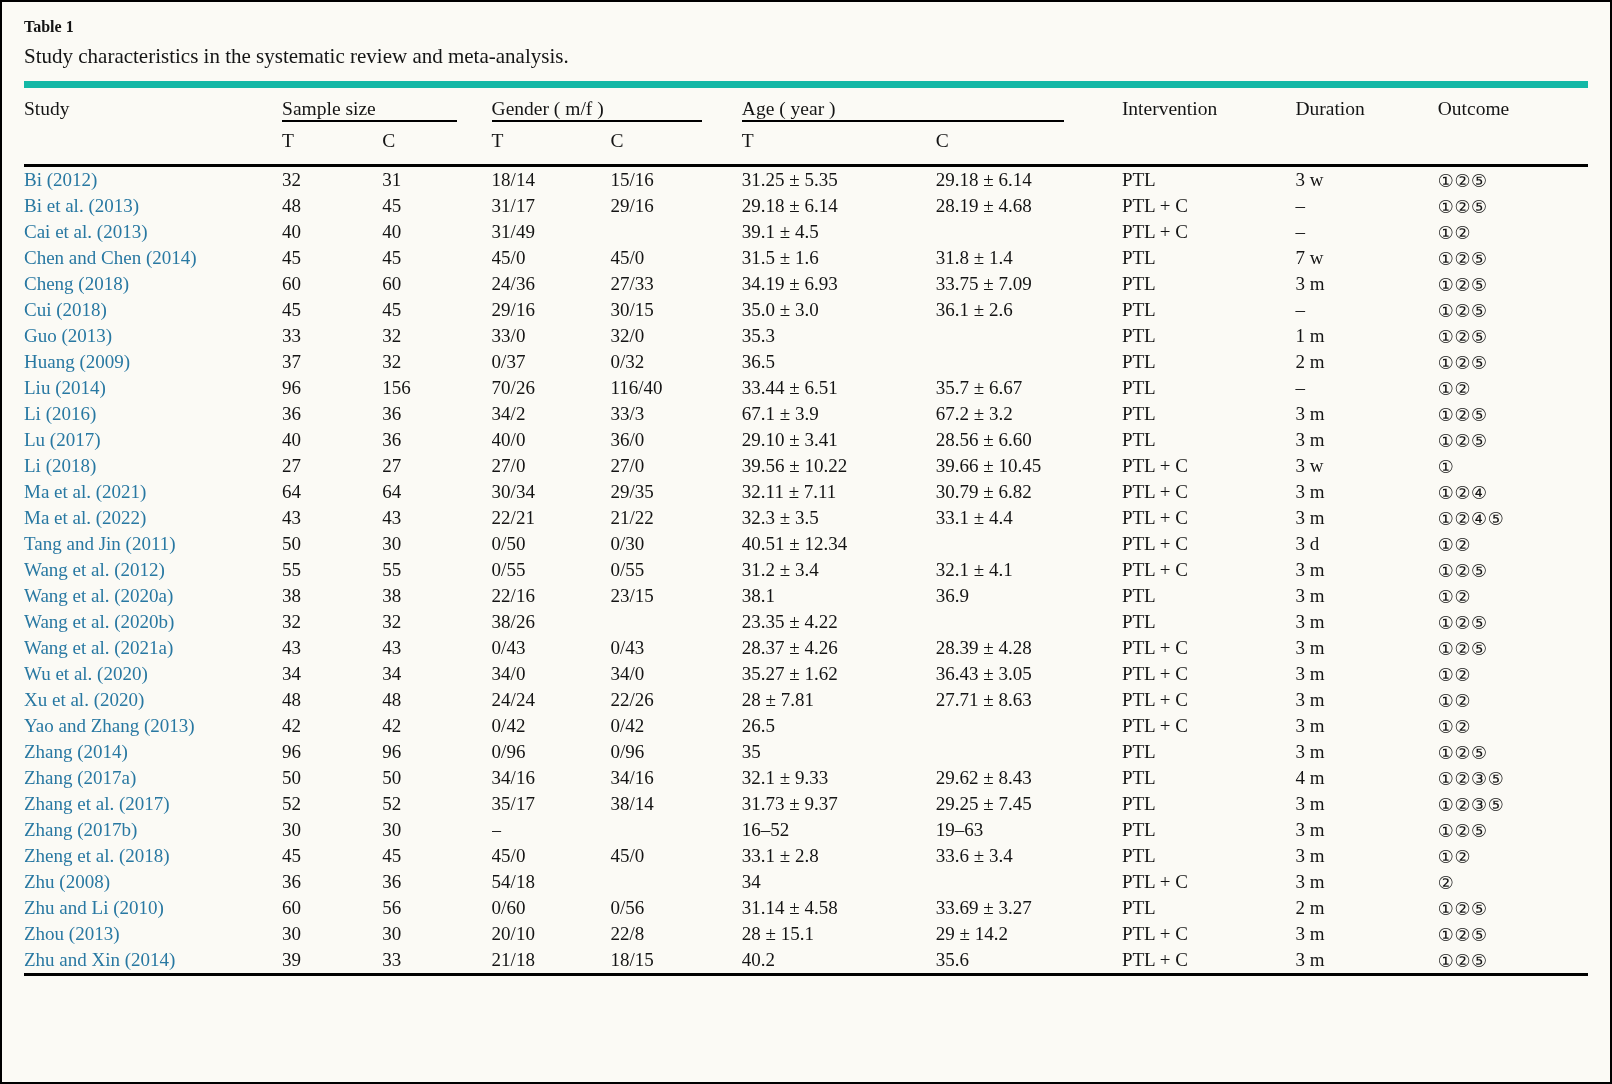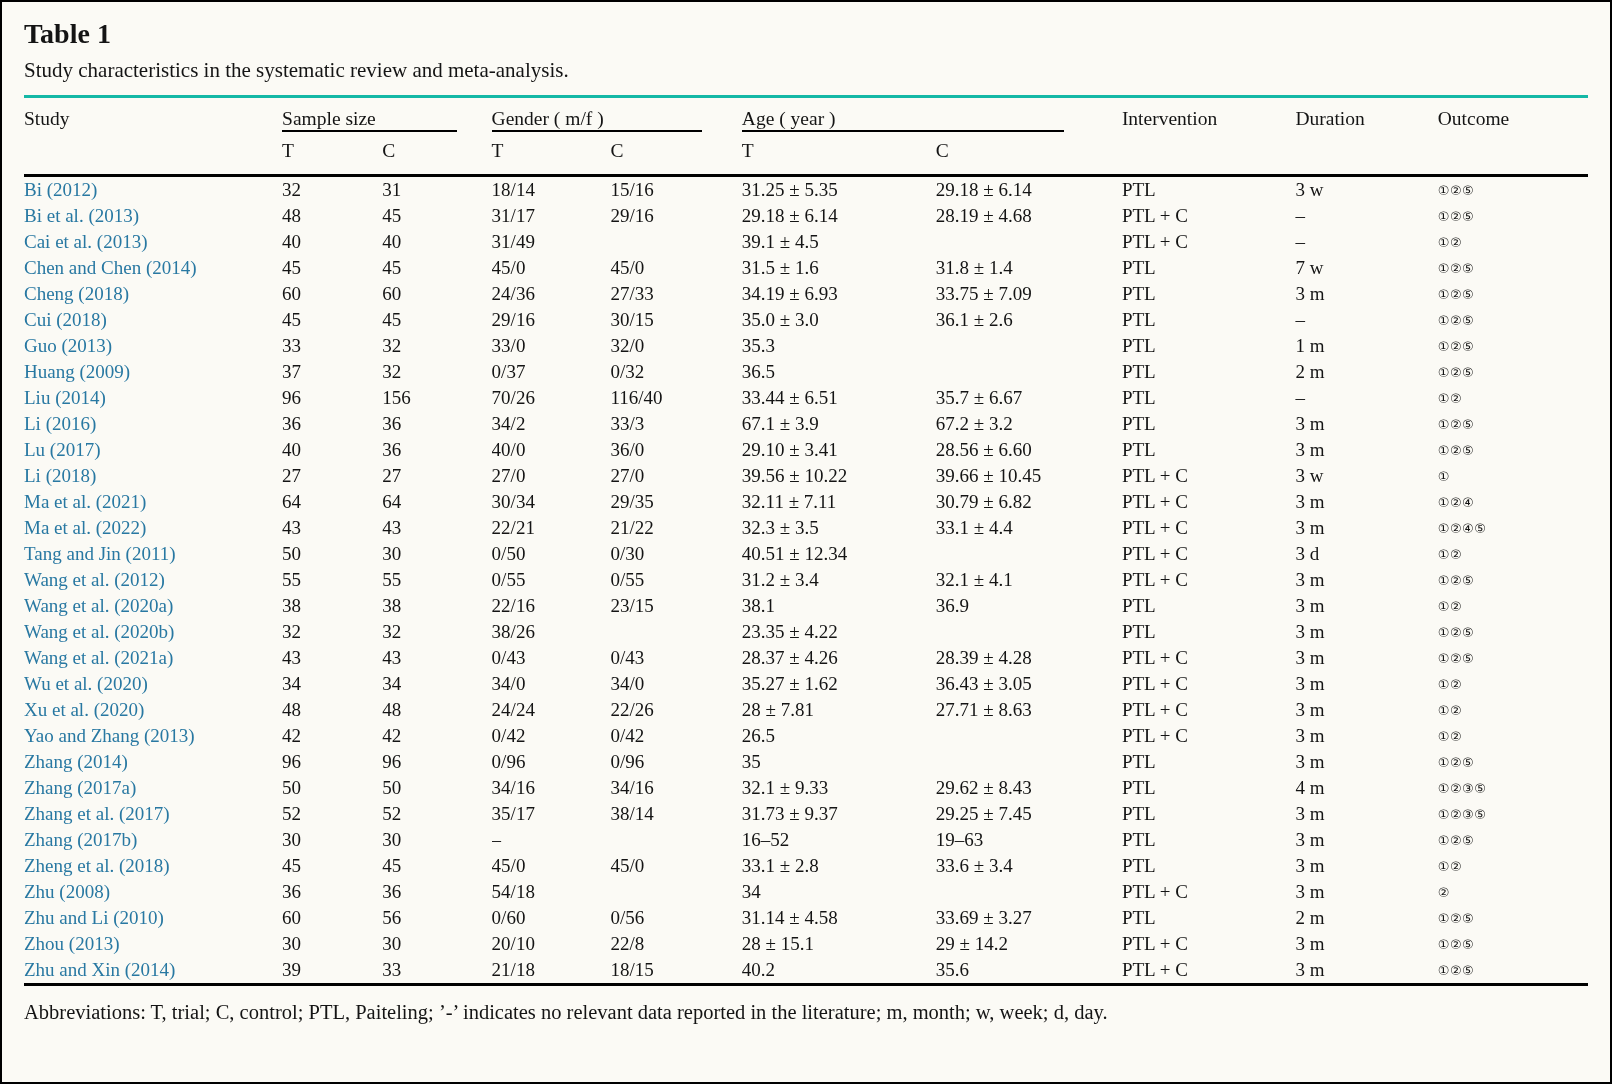--- a/index.html
+++ b/index.html
@@ -3,25 +3,25 @@
 <meta charset="utf-8">
 <style>
   html,body{margin:0;padding:0;}
   body{
     width:1612px;height:1084px;box-sizing:border-box;
     background:#fbfaf5;border:2px solid #000;
     padding:10px 22px 10px 22px;
     font-family:"Liberation Serif","DejaVu Serif",serif;
     color:#141414;
   }
-  .table-label{font-weight:bold;font-size:28px;margin:6px 0 4px 0;}
+  .table-label{font-weight:bold;font-size:16px;margin:6px 0 4px 0;}
   .caption{font-size:21px;margin:8px 0 12px 0;}
   table{
     width:100%;border-collapse:collapse;
-    border-top:3px solid #14b8a6;border-bottom:3px solid #000;
+    border-top:7px solid #14b8a6;border-bottom:3px solid #000;
     table-layout:fixed;
   }
   col.c-study{width:16.5%}
   col.c-st{width:6.4%} col.c-sc{width:7.0%}
   col.c-gt{width:7.6%} col.c-gc{width:8.4%}
   col.c-at{width:12.4%} col.c-ac{width:11.9%}
   col.c-int{width:11.1%} col.c-dur{width:9.1%} col.c-out{width:9.6%}
   thead{border-bottom:3px solid #000;}
   thead th{
     font-weight:normal;text-align:left;font-size:19.5px;
@@ -31,21 +31,21 @@
   .group-label{
     display:inline-block;border-bottom:2px solid #000;
     width:86%;
   }
   thead tr.sub th{padding:4px 6px 12px 0;font-size:19.5px;}
   tbody td{
     font-size:19px;padding:2px 6px 2px 0;height:21.3px;
     white-space:nowrap;overflow:hidden;vertical-align:middle;
   }
   .study-link{color:#2878a2;text-decoration:none;cursor:pointer;}
-  .outcome-cell{font-family:"DejaVu Sans","Liberation Sans",sans-serif;font-size:13px;letter-spacing:0.5px;}
+  .outcome-cell{font-family:"DejaVu Sans","Liberation Sans",sans-serif;font-size:18px;letter-spacing:0.5px;}
   .footnotes{margin-top:12px;font-size:20.5px;line-height:1.42;}
   .footnotes p{margin:0;}
 </style>
 </head>
 <body>
 
 <div class="table-label">Table 1</div>
 <div class="caption">Study characteristics in the systematic review and meta-analysis.</div>
 
 <table>
@@ -450,14 +450,13 @@
         <td>40.2</td>
         <td>35.6</td>
         <td>PTL + C</td>
         <td>3 m</td>
         <td class="outcome-cell">①②⑤</td>
       </tr>
     </tbody>
 </table>
 
 <div class="footnotes">
-  <p>Abbreviations: T, trial; C, control; PTL, Paiteling; ’-’ indicates no relevant data reported in the literature; m, month; w, week; d, day.</p>
 </div>
 
 </body></html>

